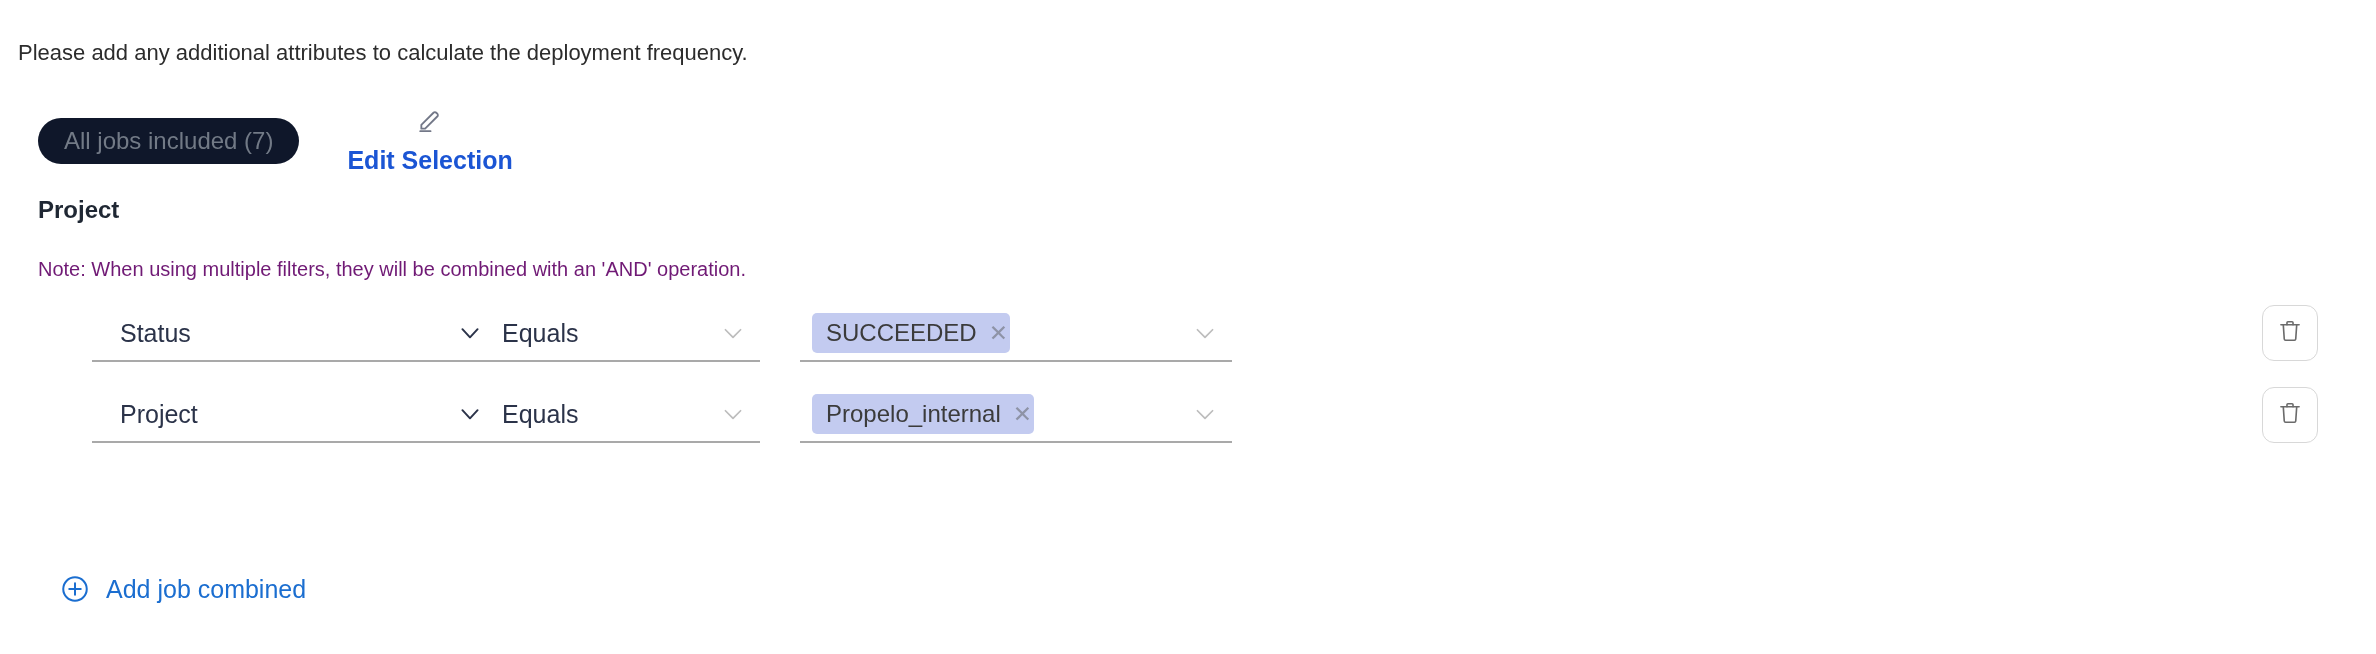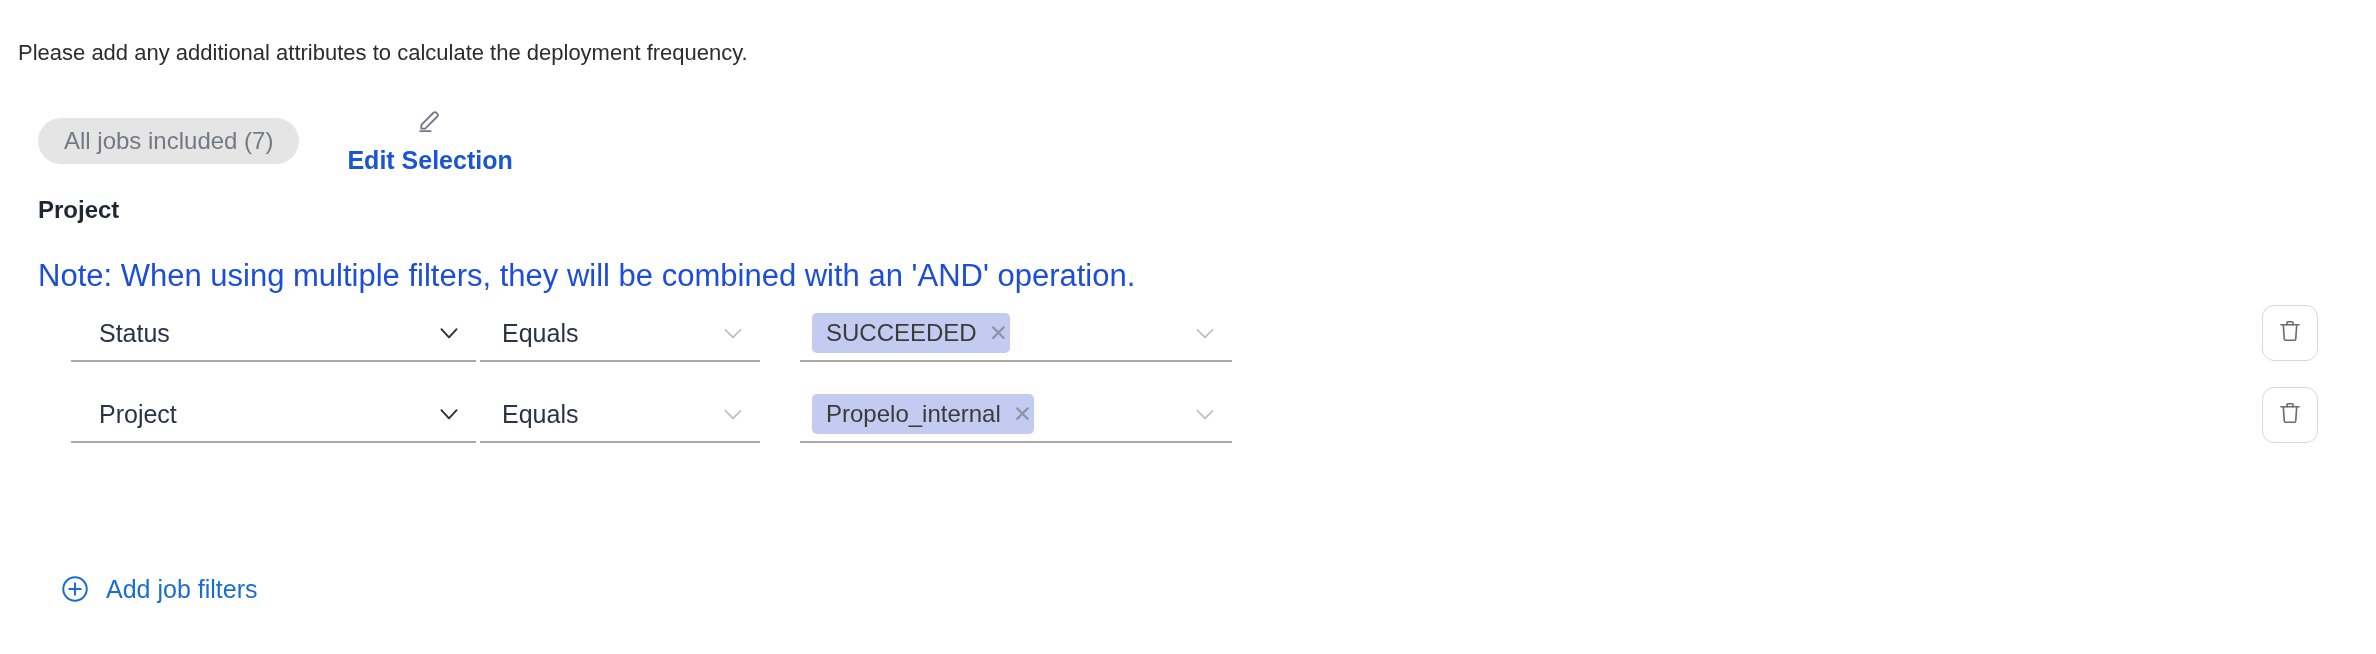--- a/index.html
+++ b/index.html
@@ -33,21 +33,21 @@
     left: 38px;
     top: 118px;
     display: flex;
     align-items: center;
     gap: 48px;
     height: 46px;
   }
   .jobs-pill {
     display: inline-flex;
     align-items: center;
-    background: #e5e5e5;
+    background: #0f172a;
     border-radius: 23px;
     height: 46px;
     padding: 0 26px;
     font-size: 24px;
     color: #727a86;
     white-space: nowrap;
     box-sizing: border-box;
   }
   .edit-selection {
     display: inline-flex;
@@ -76,22 +76,22 @@
     left: 38px;
     top: 196px;
     font-size: 24px;
     font-weight: bold;
     color: #1f2733;
   }
   .filters-note {
     position: absolute;
     left: 38px;
     top: 258px;
-    font-size: 31px;
-    color: #1d4ed8;
+    font-size: 20px;
+    color: #701a75;
     white-space: nowrap;
   }
 
   
   .filter-row {
     position: absolute;
     left: 0;
     height: 70px;
   }
   .filter-row.row-0 { top: 306px; }
@@ -117,21 +117,21 @@
     right: 14px;
     top: 50%;
     transform: translateY(-50%);
     width: 26px;
     height: 26px;
     display: flex;
     align-items: center;
     justify-content: center;
   }
 
-  .field-attr  { left: 71px;  width: 405px; padding-left: 28px; }
+  .field-attr  { left: 92px;  width: 405px; padding-left: 28px; }
   .field-op    { left: 480px; width: 280px; padding-left: 22px; }
   .field-val   { left: 800px; width: 432px; padding-left: 12px; }
 
   
   .chip {
     display: inline-flex;
     align-items: center;
     gap: 12px;
     background: #c3cbf0;
     border-radius: 5px;
@@ -289,14 +289,14 @@
 </div>
 
 <div class="add-filters">
   <span class="plus-icon">
     <svg width="30" height="30" viewBox="0 0 24 24" fill="none" stroke="#1b6ed0" stroke-width="1.6" stroke-linecap="round">
       <circle cx="12" cy="12" r="9.4"></circle>
       <path d="M12 7.4 V16.6"></path>
       <path d="M7.4 12 H16.6"></path>
     </svg>
   </span>
-  <span class="add-label">Add job filters</span>
+  <span class="add-label">Add job combined</span>
 </div>
 
 </body></html>

